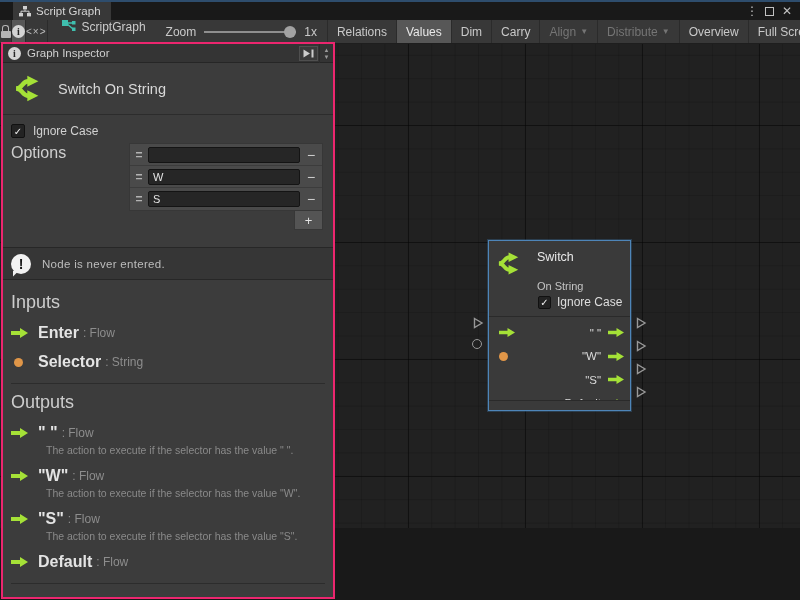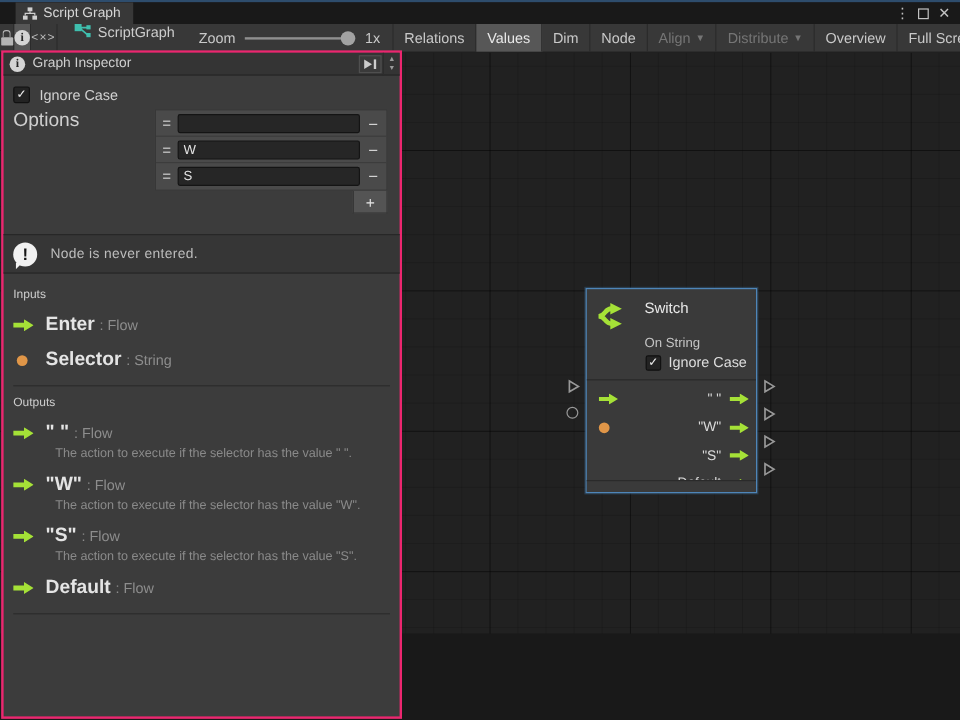--- a/index.html
+++ b/index.html
@@ -107,21 +107,21 @@
     display:flex; align-items:center; justify-content:center; color:#e4e4e4; font-size:13px; }
   .warning-box { margin-top:12px; height:33px; background:#363636; border-top:1px solid #272727;
     border-bottom:1px solid #272727; display:flex; align-items:center; padding-left:8px; }
   .warn-icon { position:relative; width:20px; height:20px; background:#f2f2f2; border-radius:50%;
     display:flex; align-items:center; justify-content:center; color:#161616; font-weight:bold;
     font-size:14px; flex:0 0 auto; }
   .warn-icon::after { content:""; position:absolute; left:2px; bottom:-3px; width:6px; height:6px;
     background:#f2f2f2; clip-path:polygon(0 0,100% 0,0 100%); }
   .warn-text { margin-left:11px; font-size:11.5px; color:#bdbdbd; letter-spacing:0.3px; }
   .io-section { padding:4px 8px 0 8px; }
-  .io-h { font-size:10px; color:#cdcdcd; margin:8px 0 4px 0; }
+  .io-h { font-size:18px; color:#cdcdcd; margin:8px 0 4px 0; }
   .io-row { display:flex; align-items:center; margin-top:11px; }
   .io-row .pname { margin-left:9px; font-weight:bold; font-size:16px; color:#e4e4e4; }
   .io-row .ptype { margin-left:4px; font-size:12px; color:#8d8d8d; }
   .io-icon { width:18px; display:flex; justify-content:flex-start; }
   .io-desc { margin:2px 0 0 35px; font-size:10.5px; color:#8a8a8a; }
   .io-divider { border-top:1px solid #2c2c2c; margin-top:12px; }
 </style>
 </head>
 <body>
 
@@ -171,21 +171,21 @@
       <span>Zoom</span>
       <div class="zoom-slider">
         <div class="zoom-track"></div>
         <div class="zoom-handle"></div>
       </div>
       <span>1x</span>
     </div>
     <div class="tb-btn first">Relations</div>
     <div class="tb-btn active">Values</div>
     <div class="tb-btn">Dim</div>
-    <div class="tb-btn">Node</div>
+    <div class="tb-btn">Carry</div>
     <div class="tb-btn disabled">
       <span>Align</span>
       <span class="dd-arrow">▼</span>
     </div>
     <div class="tb-btn disabled">
       <span>Distribute</span>
       <span class="dd-arrow">▼</span>
     </div>
     <div class="tb-btn">Overview</div>
     <div class="tb-btn" style="border-right:none">Full Screen</div>
@@ -297,20 +297,29 @@
           <polygon points="0.5,0.5 7,4.5 0.5,8.5" fill="#cccccc"></polygon>
           <rect x="8.5" y="0.5" width="2" height="8" fill="#cccccc"></rect>
         </svg>
       </span>
       <span class="scrollcol">
         <span>▲</span>
         <span>▼</span>
       </span>
     </div>
 
+    <div class="insp-title-row">
+      <svg width="31" height="31" viewBox="0 0 28 28">
+        <path d="M2,14 C8,14 7,7.5 13,7.5" fill="none" stroke="#a5e137" stroke-width="4"></path>
+        <polygon points="12,2.5 22,7.5 12,12.5" fill="#a5e137"></polygon>
+        <path d="M2,14 C8,14 7,20.5 13,20.5" fill="none" stroke="#a5e137" stroke-width="4"></path>
+        <polygon points="12,15.5 22,20.5 12,25.5" fill="#a5e137"></polygon>
+      </svg>
+      <span class="insp-node-title">Switch On String</span>
+    </div>
 
     <div class="insp-check-row">
       <span class="checkbox">
         <span>✓</span>
       </span>
       <span class="insp-check-label">Ignore Case</span>
     </div>
 
     <div class="options-block">
       <span class="options-label">Options</span>

